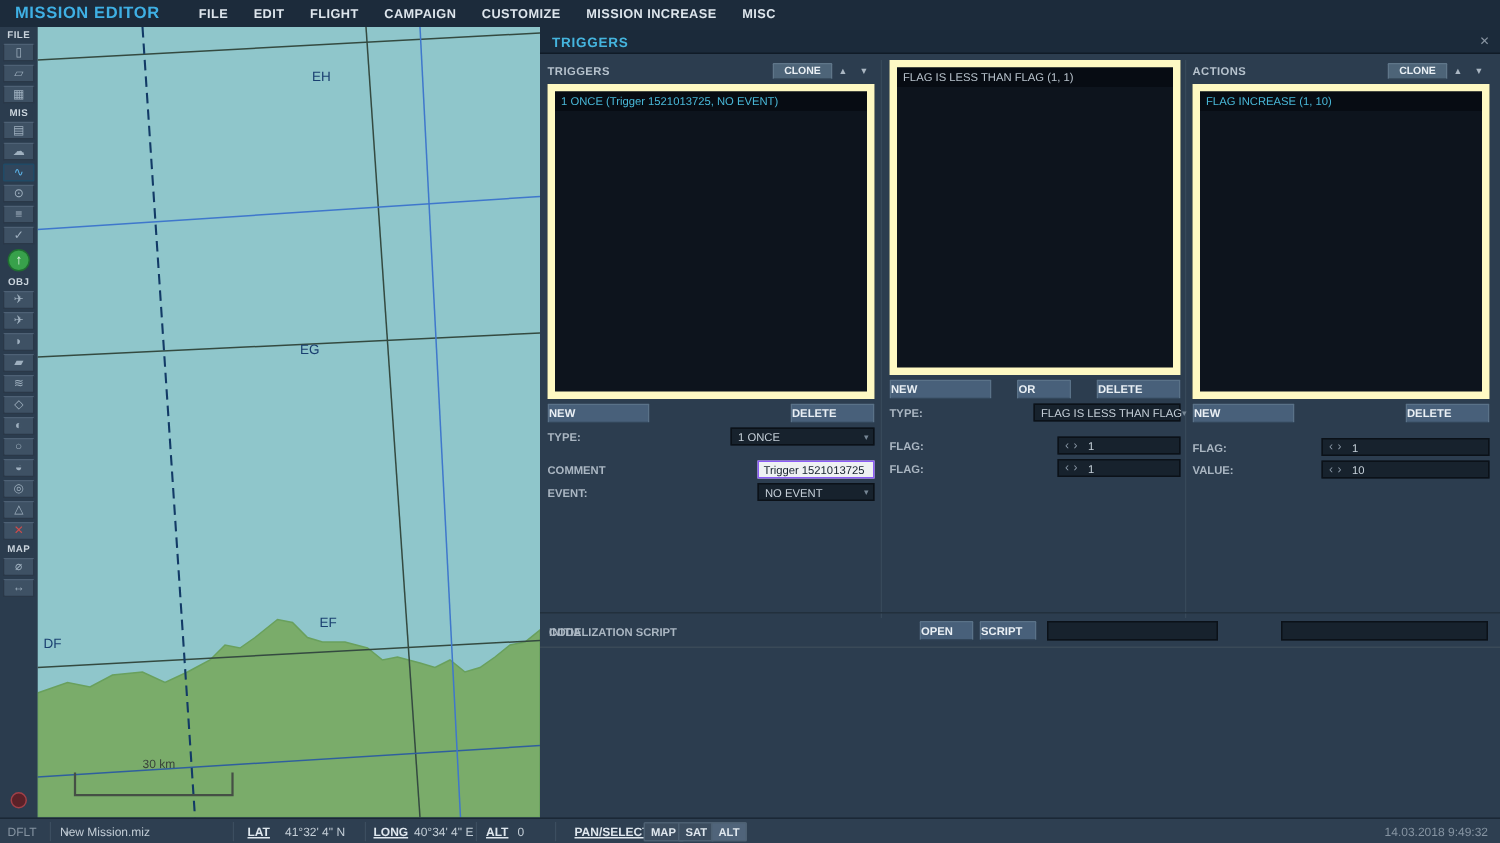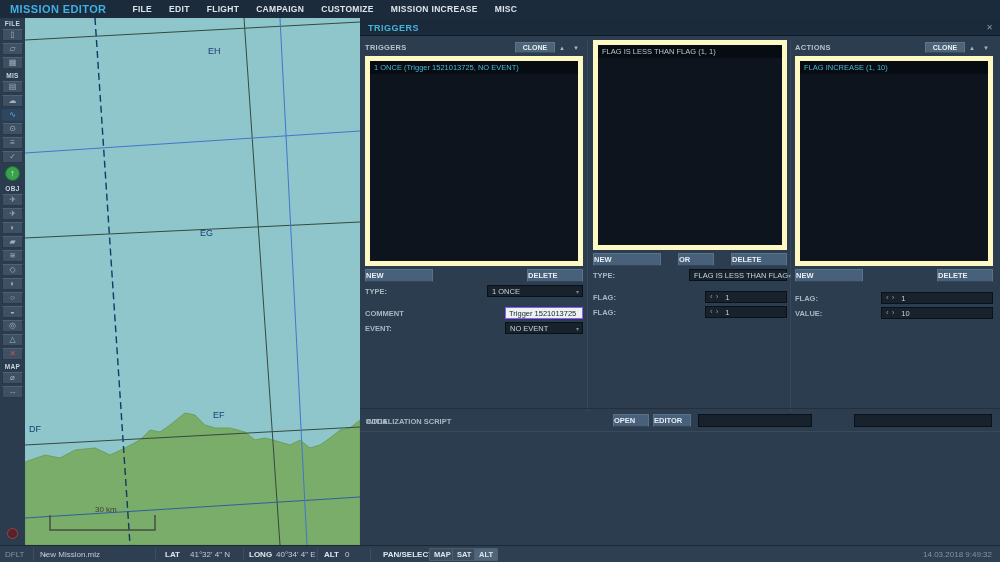--- a/index.html
+++ b/index.html
@@ -91,21 +91,21 @@
   .init-field.f2 { left:494px; width:138px; }
   .code-label { position:absolute; left:465px; top:8px; }
 
   
   .statusbar { position:absolute; left:0; top:545px; width:1000px; height:17px; background:#2e3f51;
     border-top:1px solid #1b2836; z-index:40; font-size:8px; }
   .statusbar .seg { position:absolute; top:0; height:17px; display:flex; align-items:center;gap:16px; }
   .sb-div { position:absolute; top:2px; width:1px; height:13px; background:#1f2c3a; border-right:1px solid #3c4e60; }
   .st-gray { color:#8593a1; font-size:8px; }
   .st-light { color:#c3cdd6; font-size:8px;text-align:center; }
-  .st-bold { color:#dfe7ee; font-size:8px; font-weight:bold; }
+  .st-bold { color:#dfe7ee; font-size:8px; font-weight:bold;text-decoration:underline; }
   .st-btn { height:13px; padding:0 4px; background:#3c4d5f; border:1px solid #4d6072; border-radius:1px;
     color:#dfe7ee; font-size:7.5px; font-weight:bold; line-height:11px; cursor:pointer; }
   .st-btn.lit { background:#50647a; }
   .chev-sm { color:#76869 5; font-size:6px; margin-left:3px; color:#7a8a98; }
 </style>
 </head>
 <body>
 
 <div class="stage" data-name="mission-editor-window">
 
@@ -342,21 +342,21 @@
           <span class="sp" data-name="spinner-left-icon">‹</span>
           <span class="sp" data-name="spinner-right-icon">›</span>
           <span class="spv">10</span>
         </div>
       </div>
     </div>
 
     <div class="init-row" data-name="initialization-script-row">
       <span class="flabel" data-name="init-script-label">INITIALIZATION SCRIPT</span>
       <div class="btn open" data-name="open-script-button">OPEN</div>
-      <div class="btn reset" data-name="reset-script-button">EDITOR</div>
+      <div class="btn reset" data-name="reset-script-button">SCRIPT</div>
       <input class="init-field f1" data-name="script-file-input" value="" style="">
       <span class="flabel code-label" data-name="code-label">CODE</span>
       <input class="init-field f2" data-name="code-input" value="" style="">
     </div>
   </div>
 
   <div class="statusbar" data-name="status-bar">
     <div class="seg" style="left:5px;">
       <span class="st-gray" data-name="profile-selector">DFLT</span>
       <span class="chev-sm" data-name="chevron-down-icon">▾</span>

